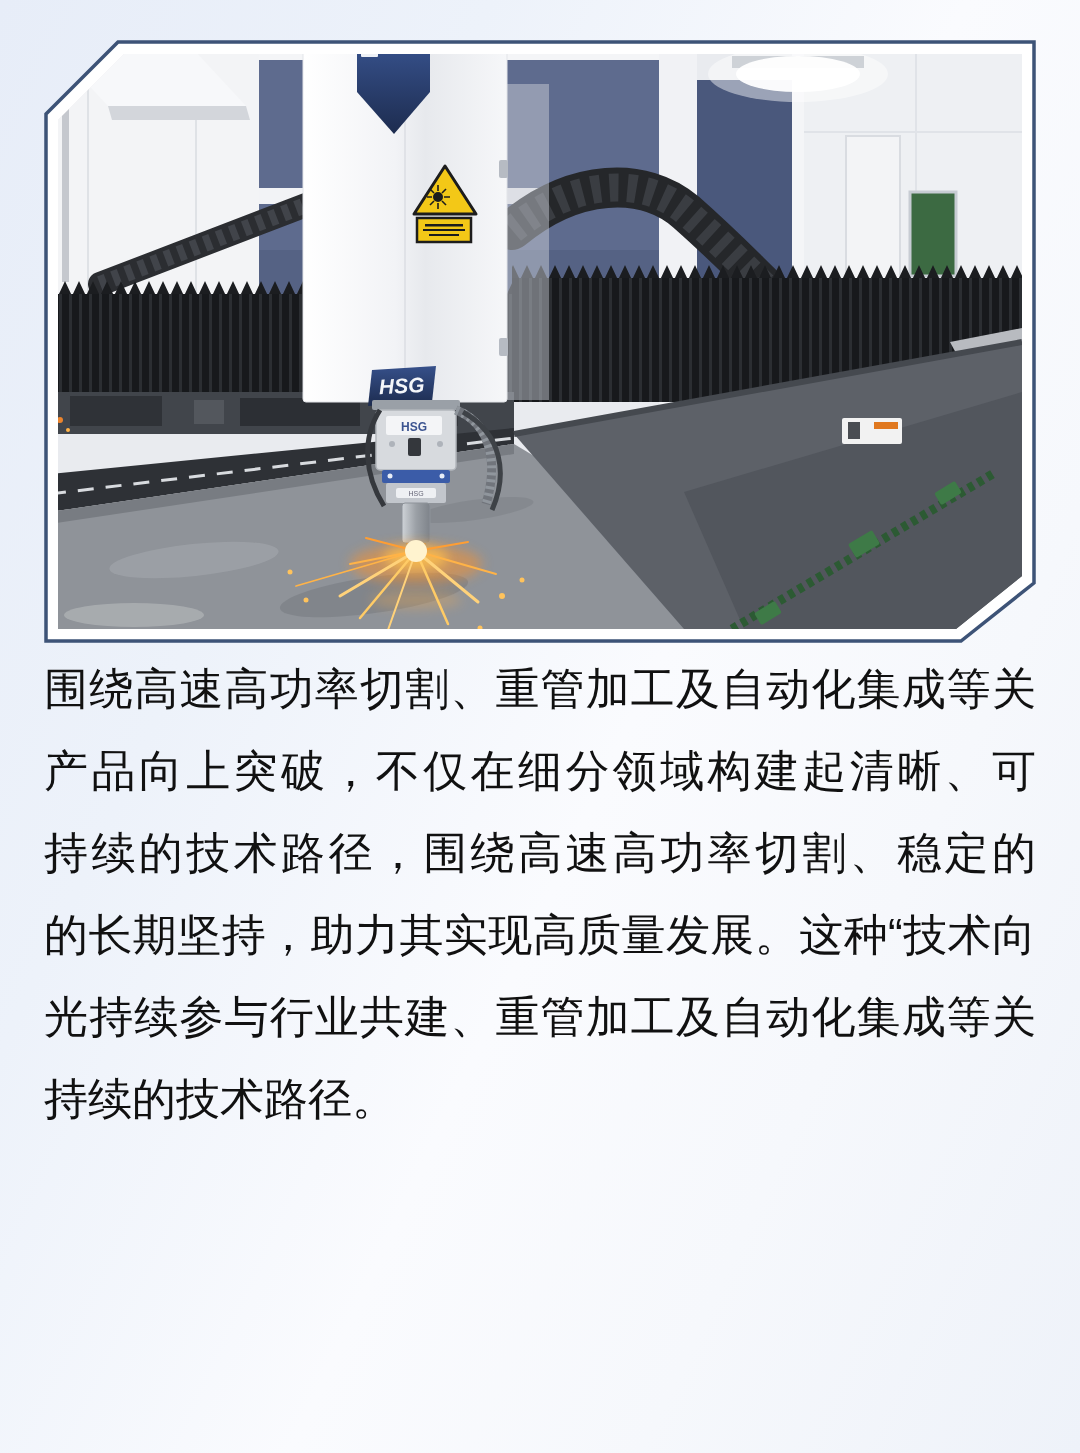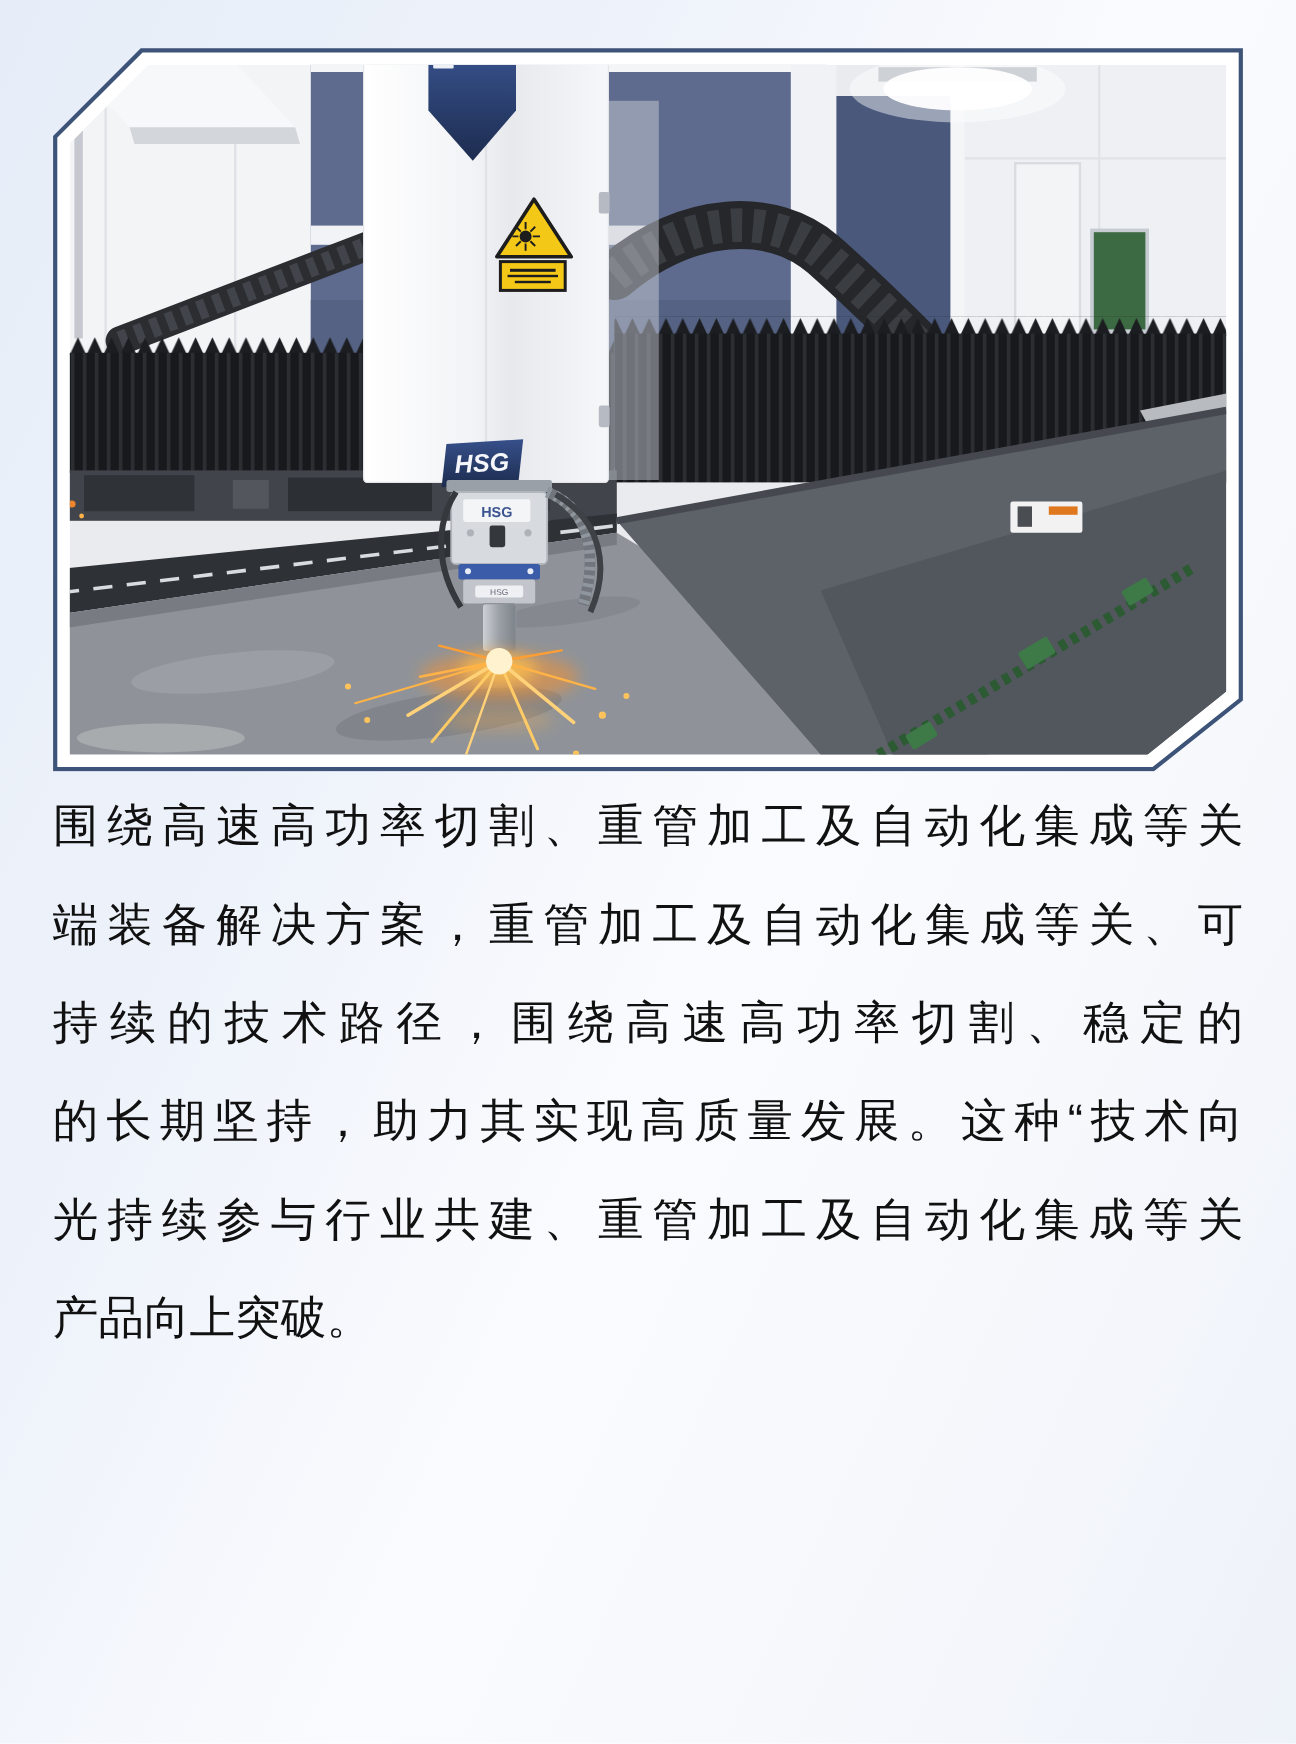--- a/index.html
+++ b/index.html
@@ -11,21 +11,21 @@
   }
   .page{position:relative;width:1080px;height:1453px;}
   .figure{
     position:absolute;left:44px;top:40px;width:992px;height:603px;
   }
   .figure svg{display:block;width:992px;height:603px;}
   .article{
     position:absolute;left:44px;top:648px;width:992px;
   }
   .line{
-    font-size:38px;line-height:82px;color:#111111;
+    font-size:44px;line-height:82px;color:#111111;
     text-align:justify;text-align-last:justify;
     white-space:nowrap;letter-spacing:0;
   }
   .line.last{text-align-last:left;}
   svg text{font-family:"Liberation Sans","DejaVu Sans",sans-serif;}
 </style>
 </head>
 <body>
 
 <div class="page">
@@ -237,20 +237,20 @@
           <circle cx="24" cy="390" r="2" fill="#ffb347"></circle>
         </g>
       </g>
 
       <path d="M 74,2 H 990 V 543 L 917,601 H 2 V 74 Z" fill="none" stroke="#3d5377" stroke-width="3.5"></path>
     </svg>
   </div>
 
   <div class="article">
     <div class="line">围绕高速高功率切割、重管加工及自动化集成等关</div>
-    <div class="line">端装备解决方案，重管加工及自动化集成等关、可</div>
+    <div class="line">产品向上突破，不仅在细分领域构建起清晰、可</div>
     <div class="line">持续的技术路径，围绕高速高功率切割、稳定的</div>
     <div class="line">的长期坚持，助力其实现高质量发展。这种“技术向</div>
     <div class="line">光持续参与行业共建、重管加工及自动化集成等关</div>
-    <div class="line last">产品向上突破。</div>
+    <div class="line last">持续的技术路径。</div>
   </div>
 
 </div>
 
 </body></html>

